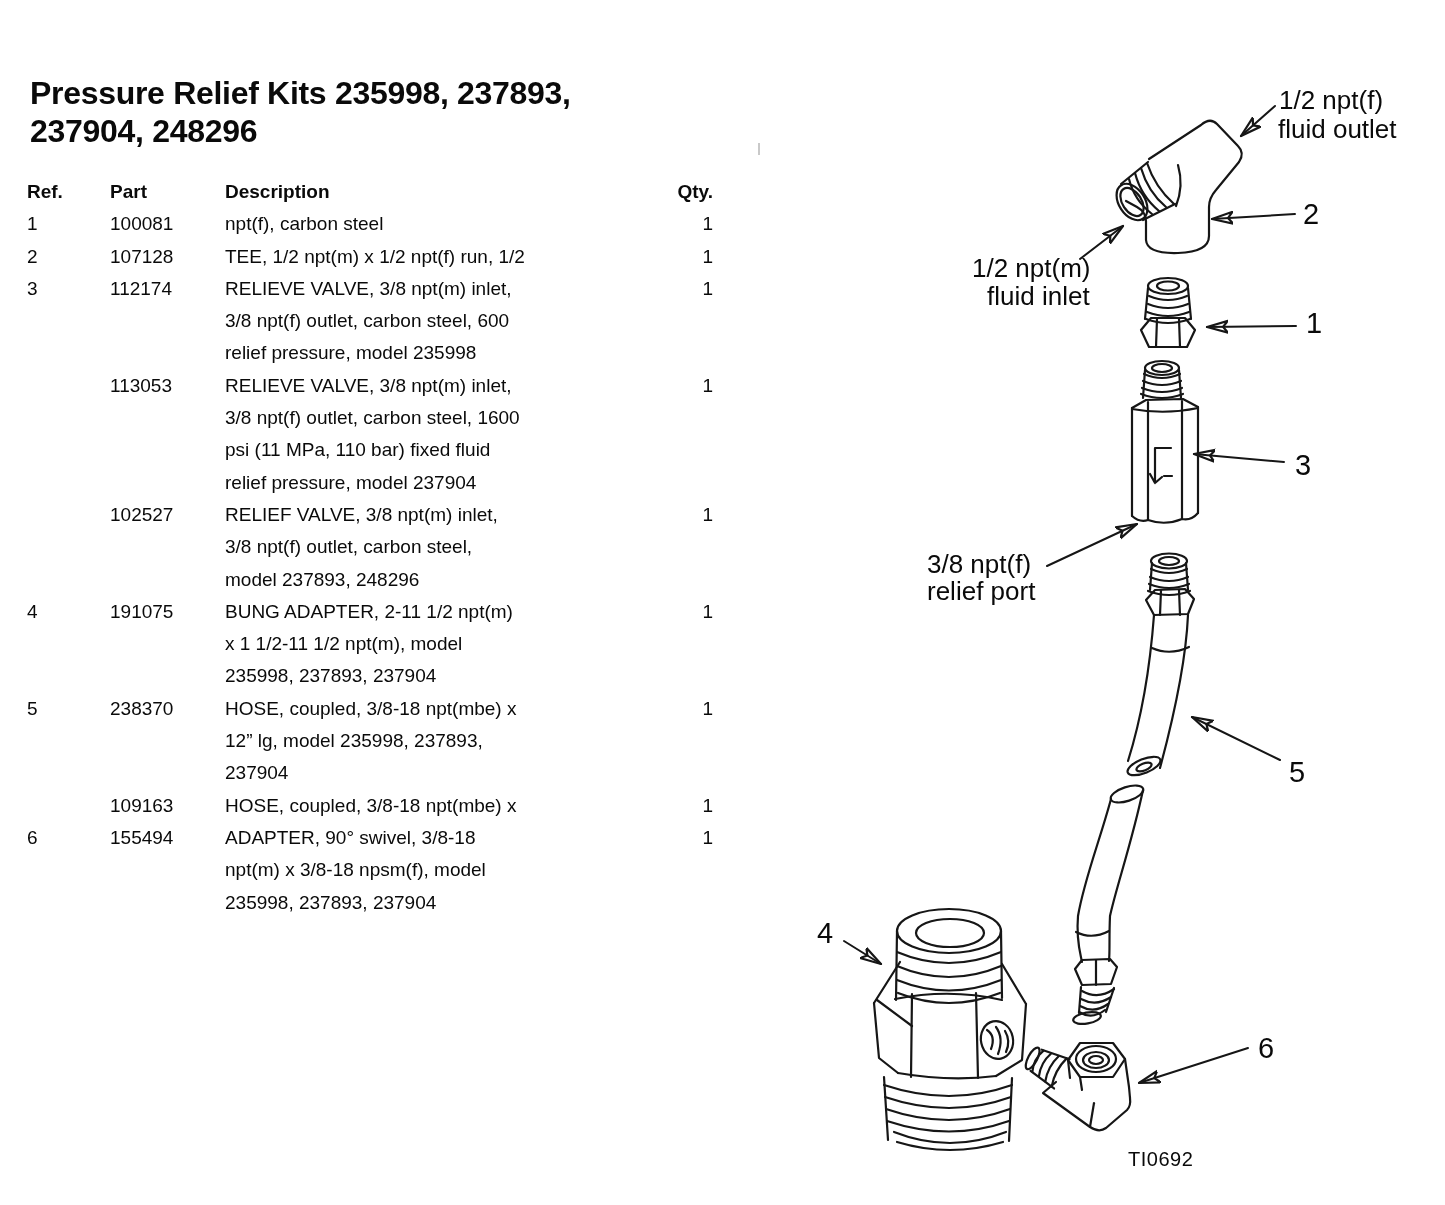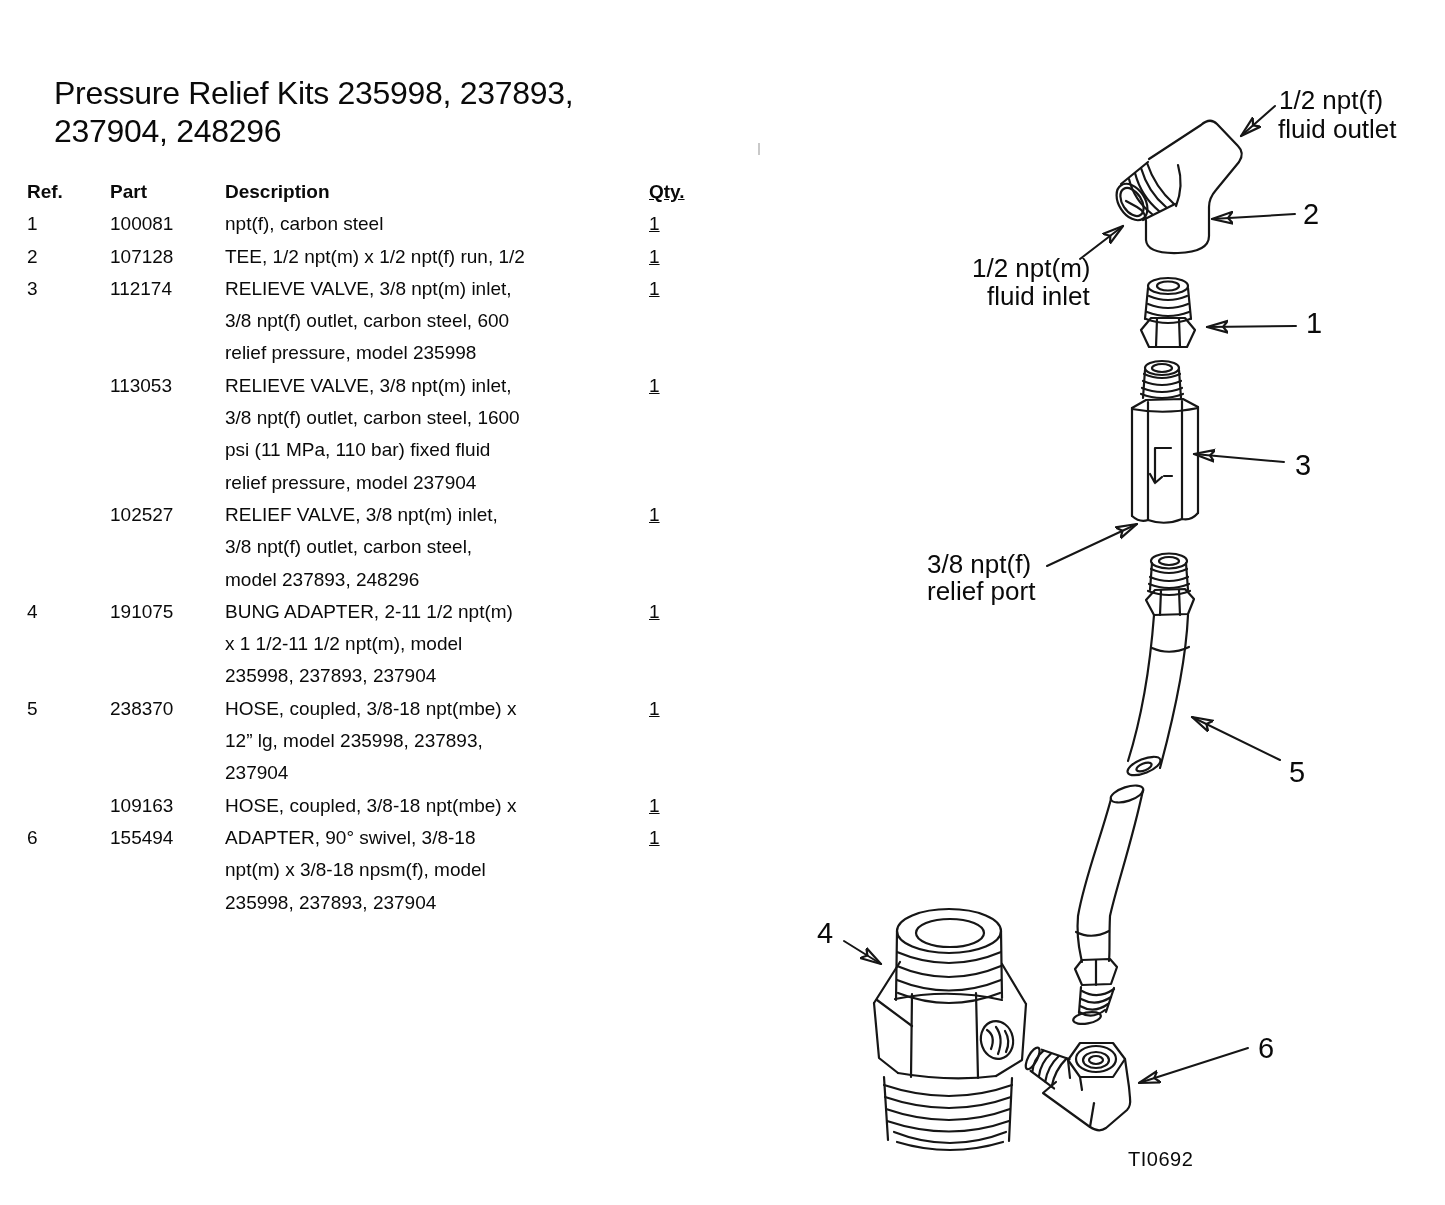--- a/index.html
+++ b/index.html
@@ -3,33 +3,32 @@
 <meta charset="utf-8">
 <style>
   html,body{margin:0;padding:0;}
   body{
     width:1445px;height:1205px;position:relative;background:#ffffff;
     font-family:"Liberation Sans", sans-serif;color:#0a0a0a;overflow:hidden;
   }
   
   .doc-title{
     position:absolute;left:30px;top:74px;
-    font-size:32px;font-weight:400;line-height:38px;letter-spacing:-0.3px;
+    font-size:32px;font-weight:700;line-height:38px;letter-spacing:-0.3px;
     white-space:pre;
-    margin-left:24px;
   }
   
   .parts-table{
     position:absolute;left:27px;top:176px;width:691px;
     font-size:19px;line-height:32.3px;
   }
   .trow{display:grid;grid-template-columns:83px 115px 424px 69px;align-items:start;}
   .thead{font-weight:700;}
   .cell{white-space:nowrap;}
-  .qty{padding-right:5px;text-decoration:underline;}
+  .qty{text-align:right;padding-right:5px;}
   .dline{white-space:nowrap;}
   
   .diagram-svg{position:absolute;left:760px;top:0;}
   .diagram-svg path,.diagram-svg ellipse,.diagram-svg line,.diagram-svg polyline{
     fill:none;stroke:#161616;stroke-width:2.2;stroke-linecap:round;stroke-linejoin:round;
   }
   .diagram-svg .callout-line{stroke-width:2;}
   .diagram-svg text{
     fill:#0a0a0a;stroke:none;font-family:"Liberation Sans", sans-serif;font-size:26px;
   }

